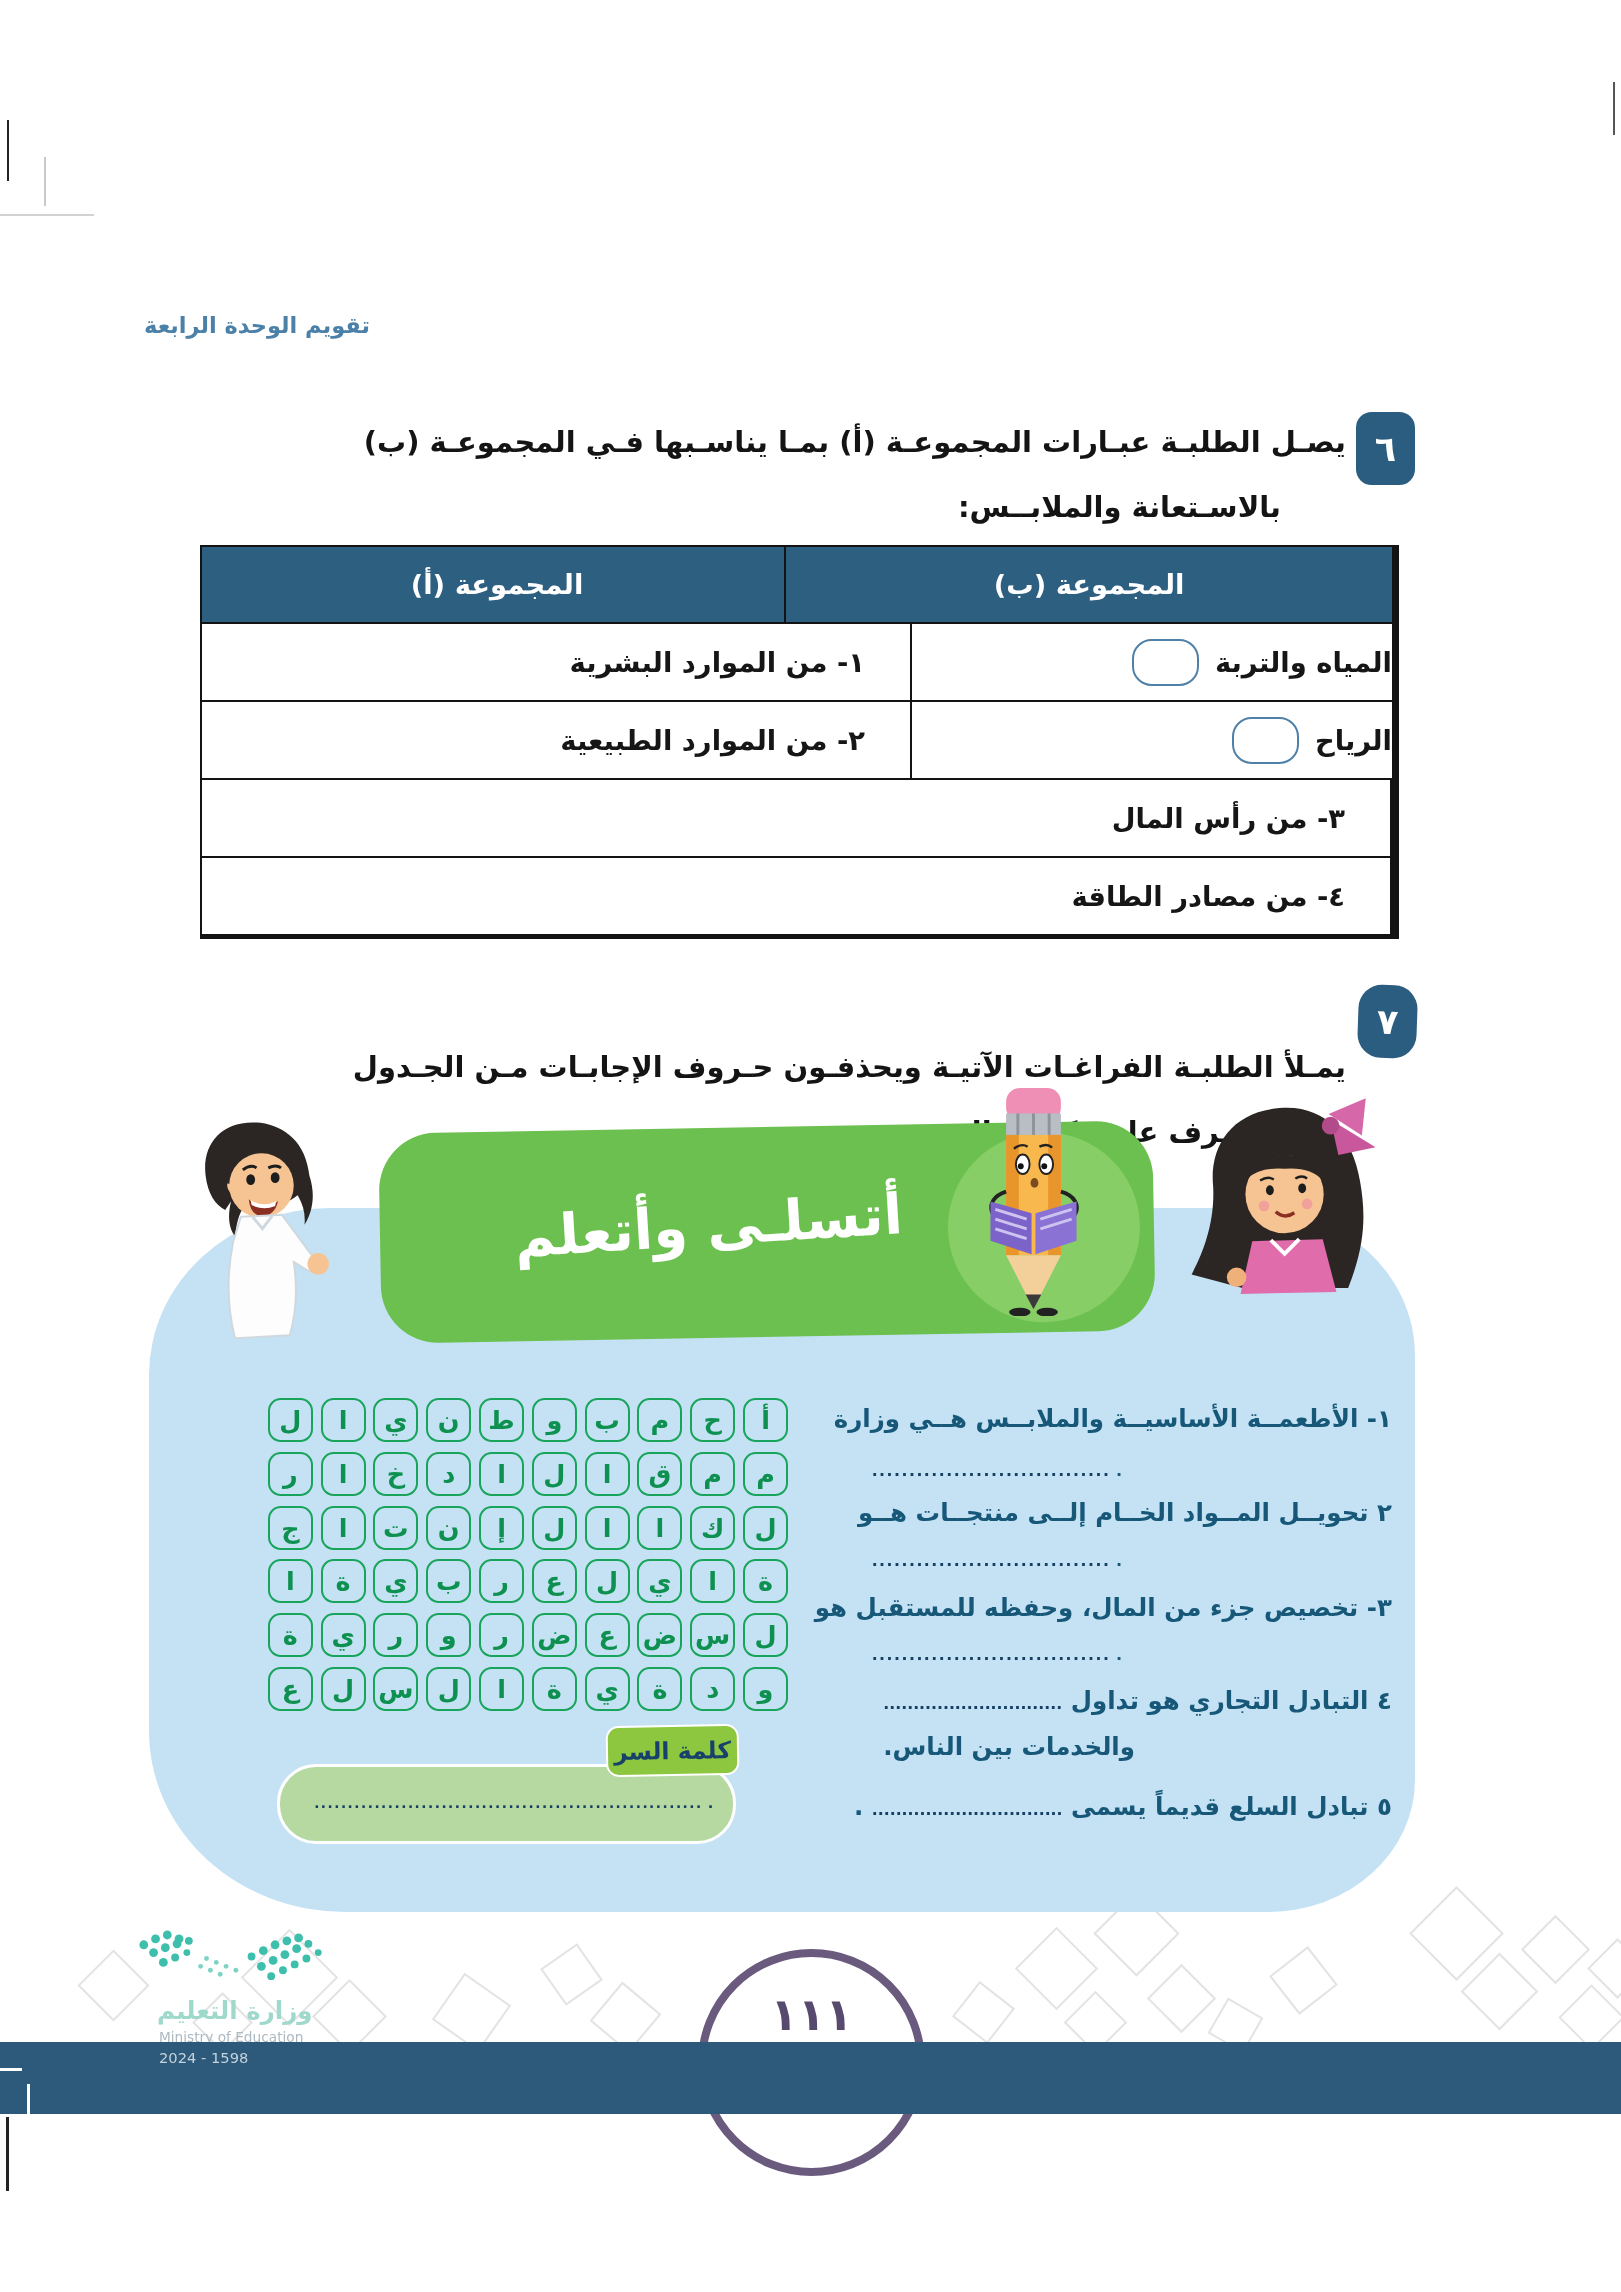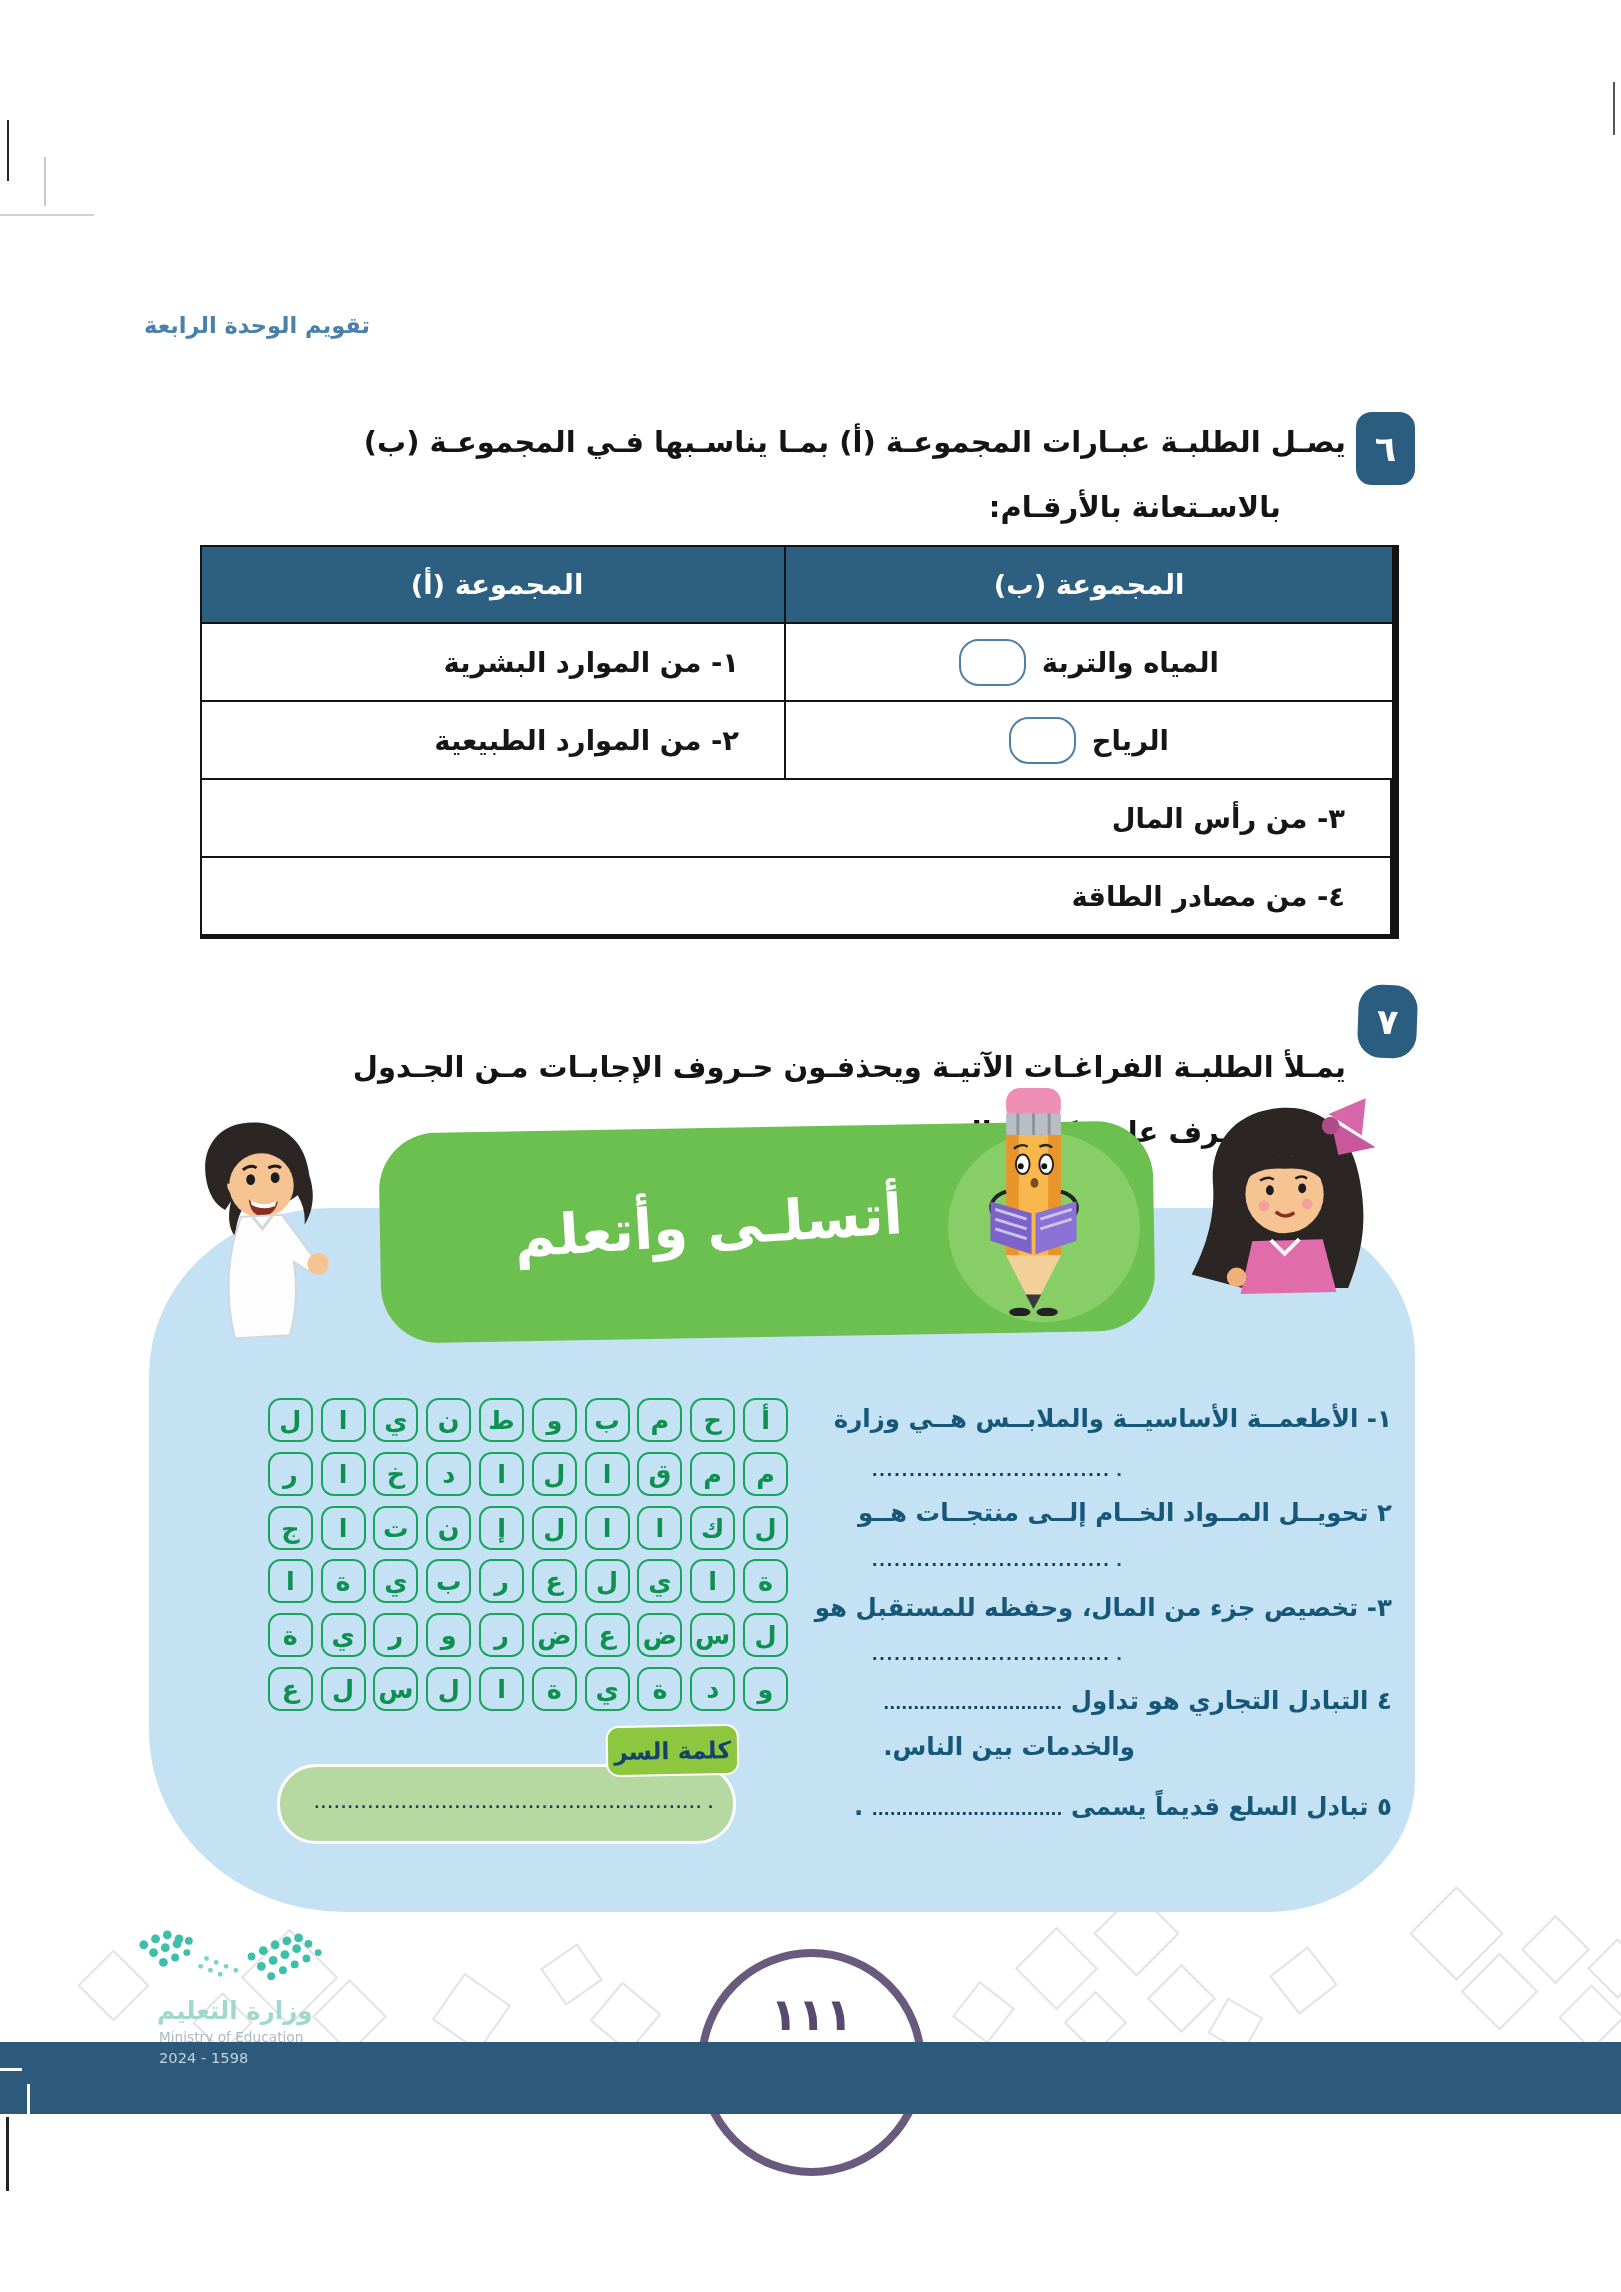--- a/index.html
+++ b/index.html
@@ -18,21 +18,21 @@
          line-height:65px;white-space:nowrap;}
   #q6-text{left:201px;top:410px;width:1145px;}
   #q7-text{left:201px;top:1035px;width:1145px;}
   .indent{margin-right:65px;}
   
   #match-table{left:200px;top:545px;width:1190px;border:2.9px solid #131313;border-right-width:7.8px;border-bottom-width:5.9px;background:#fff;}
   .t-head{display:flex;height:75px;background:#2d5f80;color:#fff;font-weight:bold;font-size:27.4px;}
   .t-head .cell-b{width:606px;display:flex;align-items:center;justify-content:center;}
   .t-head .cell-a{width:574px;display:flex;align-items:center;justify-content:center;border-right:2.9px solid #131313;}
   .t-row{display:flex;height:76px;border-top:2.9px solid #131313;background:#fff;}
-  .td-b{width:606px;display:flex;direction:rtl;align-items:center;justify-content:center;gap:15.7px;
+  .td-b{width:480px;display:flex;direction:rtl;align-items:center;gap:15.7px;
         font-size:27.4px;font-weight:bold;color:#161616;border-radius:32px;}
   .td-a{width:574px;border-right:2.9px solid #131313;display:flex;direction:rtl;align-items:center;
         padding-right:45px;box-sizing:border-box;font-size:27.4px;font-weight:bold;color:#161616;}
   .t-row{flex-direction:row-reverse;}
   .t-head{flex-direction:row-reverse;}
   .oval{width:63px;height:43px;border:2.9px solid #4f81a8;border-radius:19.6px;background:#fff;flex:0 0 auto;}
   
   #blue-panel{left:149px;top:1208px;width:1266px;height:704px;background:#c4e2f4;
               border-radius:181px 162px 147px 196px / 167px 147px 132px 181px;z-index:2;}
   #green-banner{left:380px;top:1127px;width:774px;height:210px;background:#6cc04f;border-radius:57px;
@@ -80,21 +80,21 @@
 <div class="mark" style="left:1613px;top:82px;width:2px;height:53px;background:#555;"></div>
 <div class="mark" style="left:5.9px;top:2117px;width:2.9px;height:74px;background:#222;"></div>
 <div class="mark" style="left:0;top:2068px;width:21.6px;height:2.9px;background:#fff;"></div>
 <div class="mark" style="left:27.4px;top:2084px;width:2.9px;height:31px;background:#fff;"></div>
 
 <div class="abs" id="unit-header">تقويم الوحدة الرابعة</div>
 
 <div class="abs qbadge" id="q6-badge">٦</div>
 <div class="abs qtext" id="q6-text">
   <div>يصـل الطلبـة عبـارات المجموعـة (أ) بمـا يناسـبها فـي المجموعـة (ب)</div>
-  <div class="indent">بالاسـتعانة  بالأرقـام:</div>
+  <div class="indent">بالاسـتعانة  والملابــس:</div>
 </div>
 
 <div class="abs" id="match-table">
   <div class="t-head">
     <div class="cell-b">المجموعة (ب)</div>
     <div class="cell-a">المجموعة (أ)</div>
   </div>
   <div class="t-row">
     <div class="td-b">
         <span>المياه والتربة</span>

